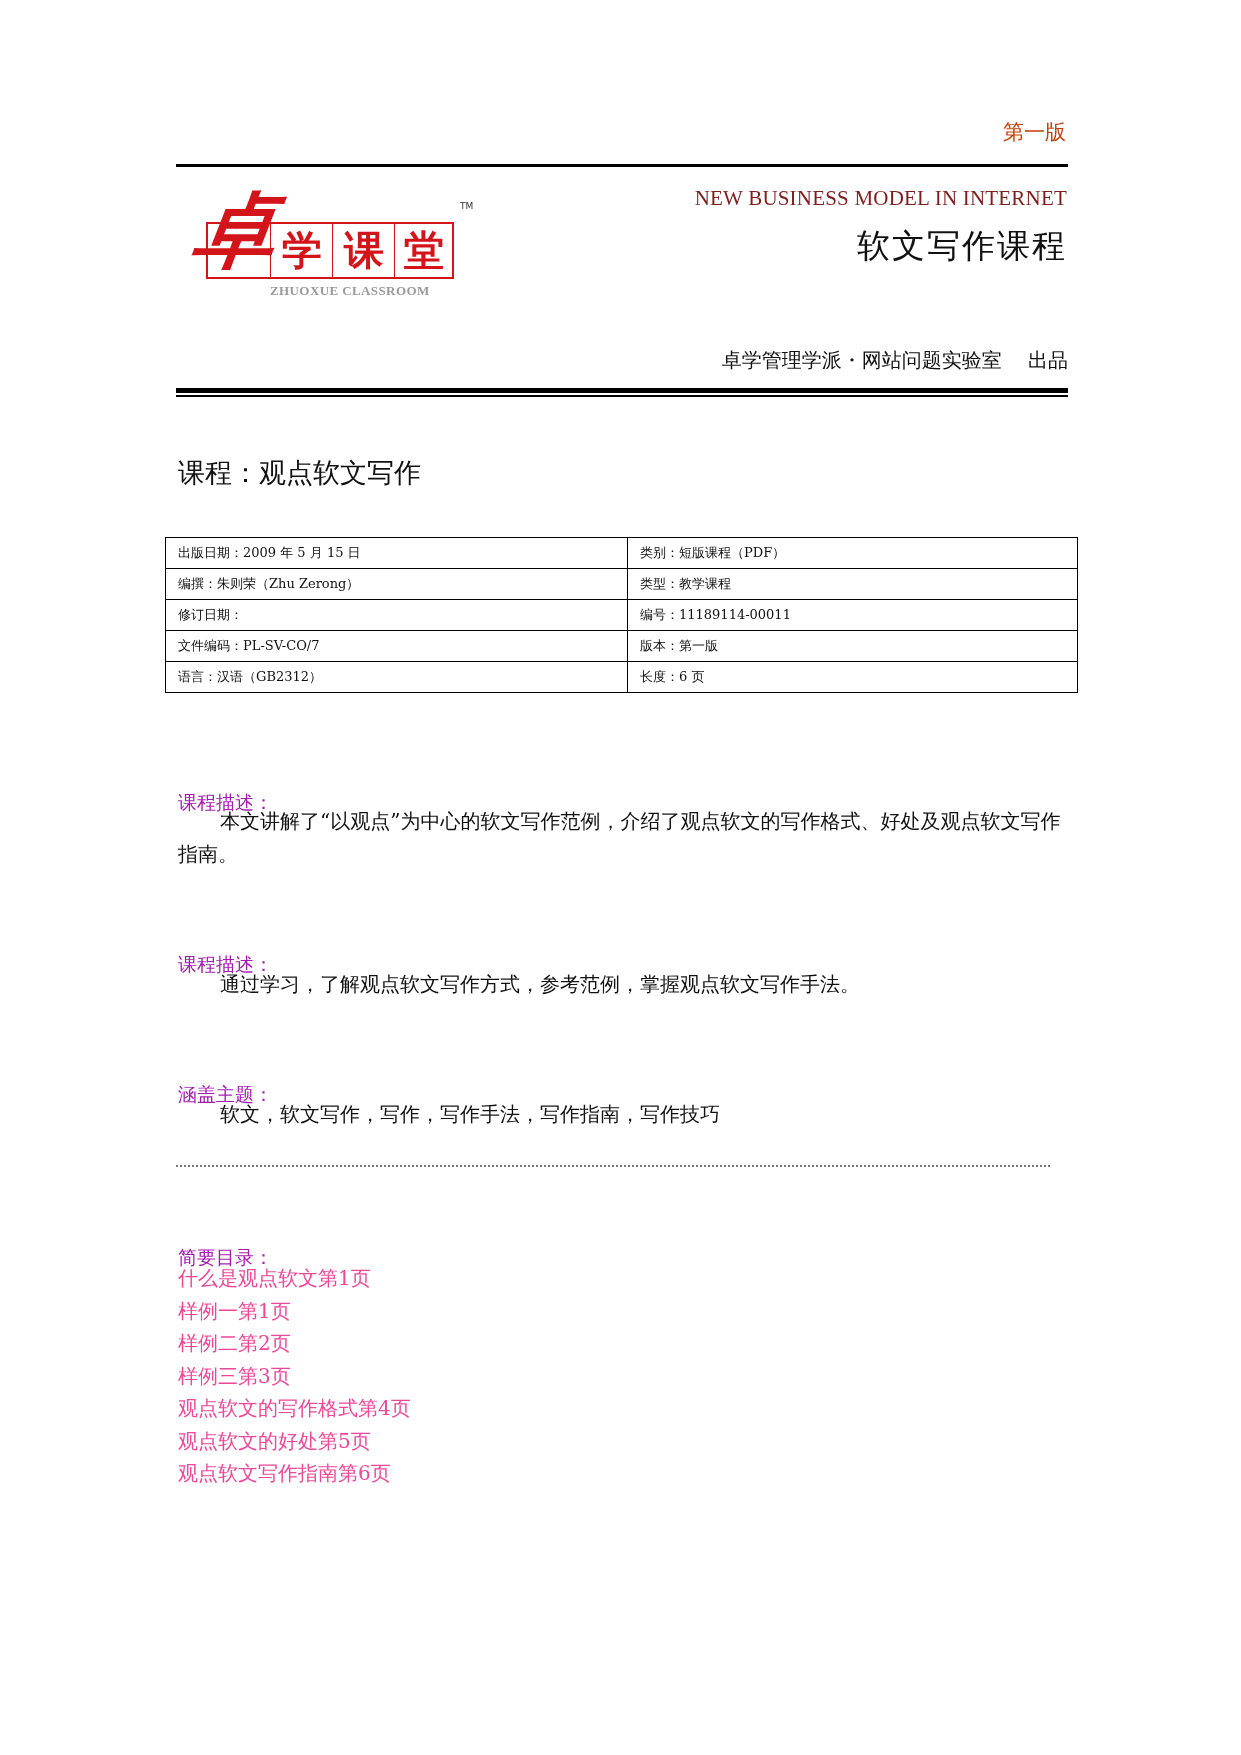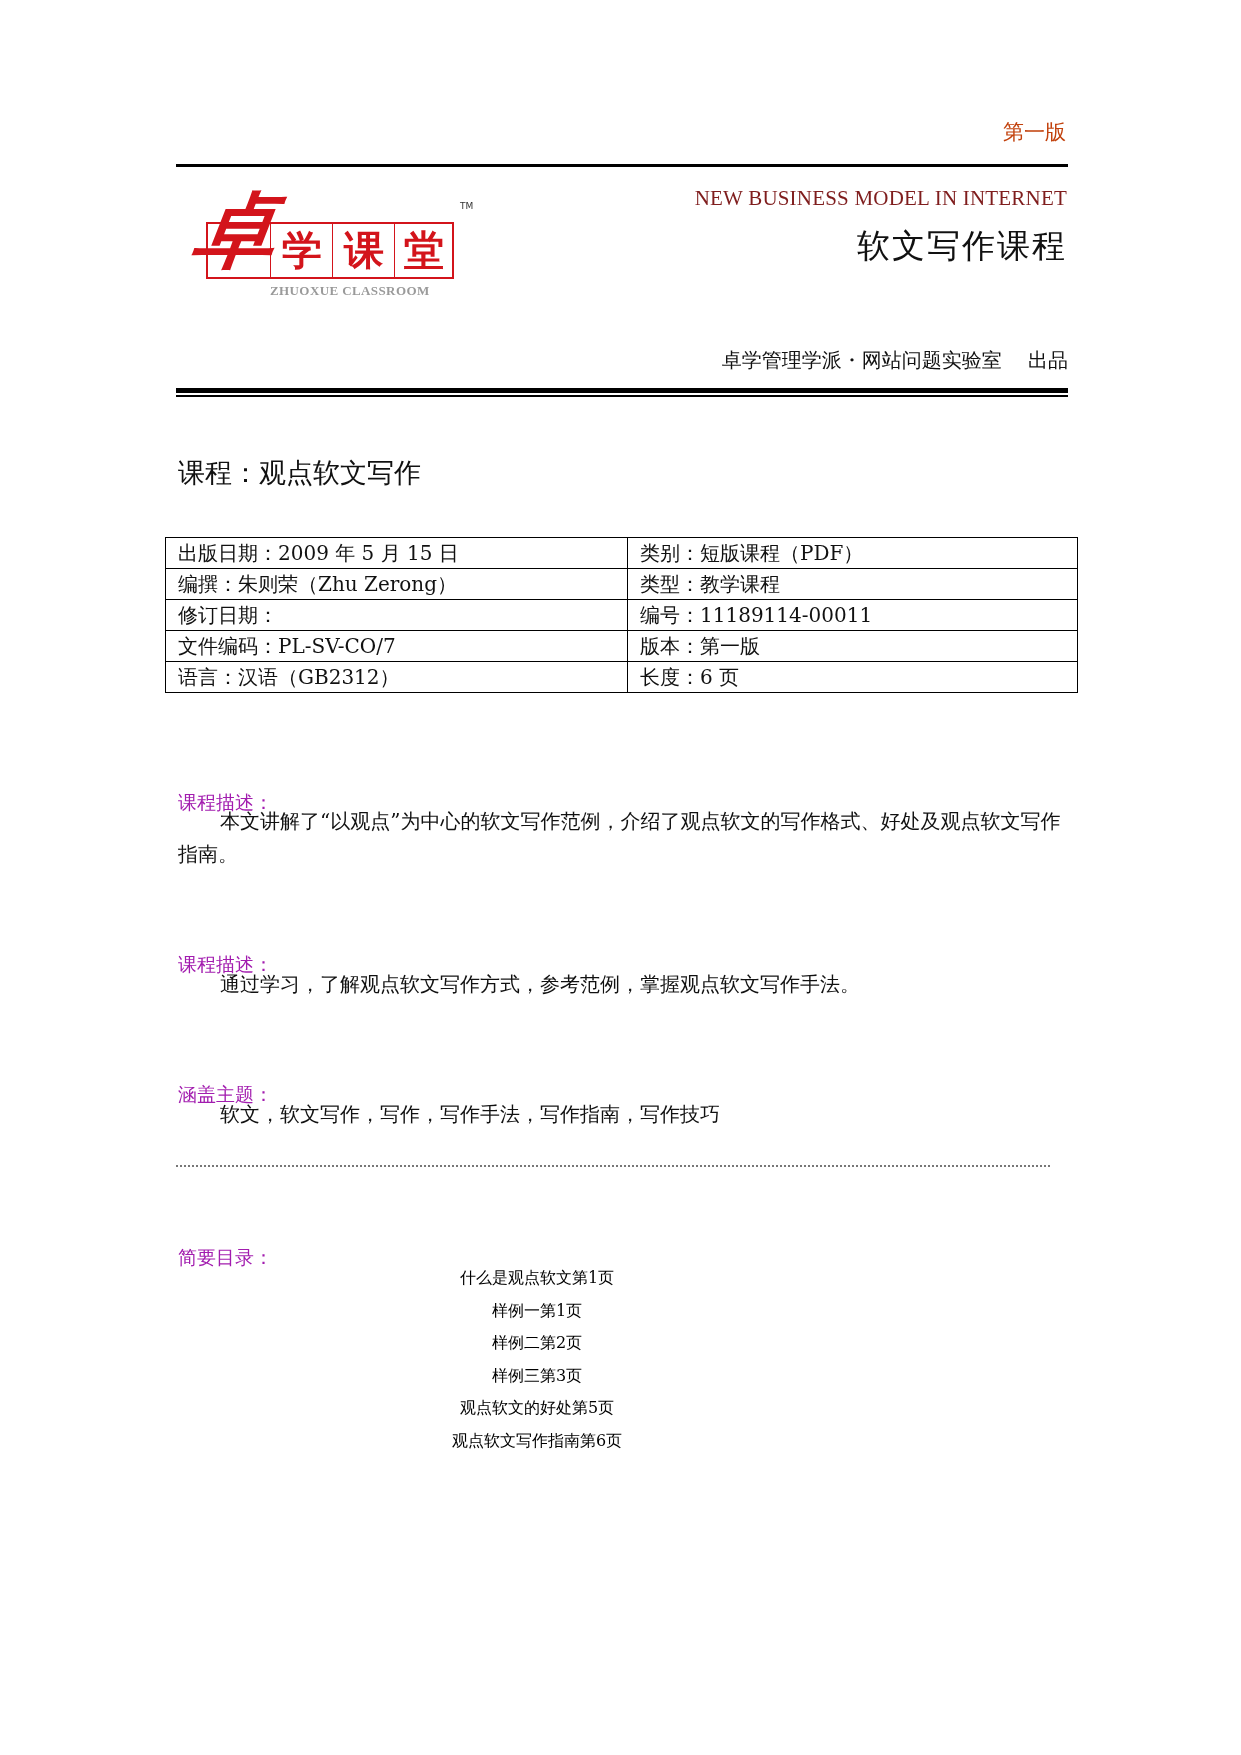--- a/index.html
+++ b/index.html
@@ -139,21 +139,21 @@
       font-family: "DejaVu Sans", sans-serif;
       color: #111;
     }
 
     
     .info-table {
       left: 165px;
       top: 537px;
       width: 913px;
       border-collapse: collapse;
-      font-size: 20px;
+      font-size: 13px;
       font-family: "DejaVu Serif", serif;
     }
     .info-table td {
       border: 1.5px solid #000;
       height: 30px;
       padding: 0 0 0 12px;
       vertical-align: middle;
       line-height: 30px;
       box-sizing: border-box;
       color: #111;
@@ -183,25 +183,25 @@
       border-top: 2px dotted #777;
     }
 
     .toc {
       left: 178px;
       top: 1262px;
       width: 718px;
     }
     .toc-row {
       display: flex;
-      justify-content: center;
-      font-size: 16px;
+      justify-content: flex-start;
+      font-size: 20px;
       height: 32.5px;
       line-height: 32.5px;
-      color: #000000;
+      color: #ec4899;
     }
   </style>
 </head>
 <body>
 
 <div class="abs edition">第一版</div>
 <div class="abs rule-top"></div>
 
 <div class="abs logo">
   <div class="logo-box">
@@ -272,20 +272,24 @@
   </div>
   <div class="toc-row">
     <span>样例二</span>
     <span>第2页</span>
   </div>
   <div class="toc-row">
     <span>样例三</span>
     <span>第3页</span>
   </div>
   <div class="toc-row">
+    <span>观点软文的写作格式</span>
+    <span>第4页</span>
+  </div>
+  <div class="toc-row">
     <span>观点软文的好处</span>
     <span>第5页</span>
   </div>
   <div class="toc-row">
     <span>观点软文写作指南</span>
     <span>第6页</span>
   </div>
 </div>
 
 </body></html>

